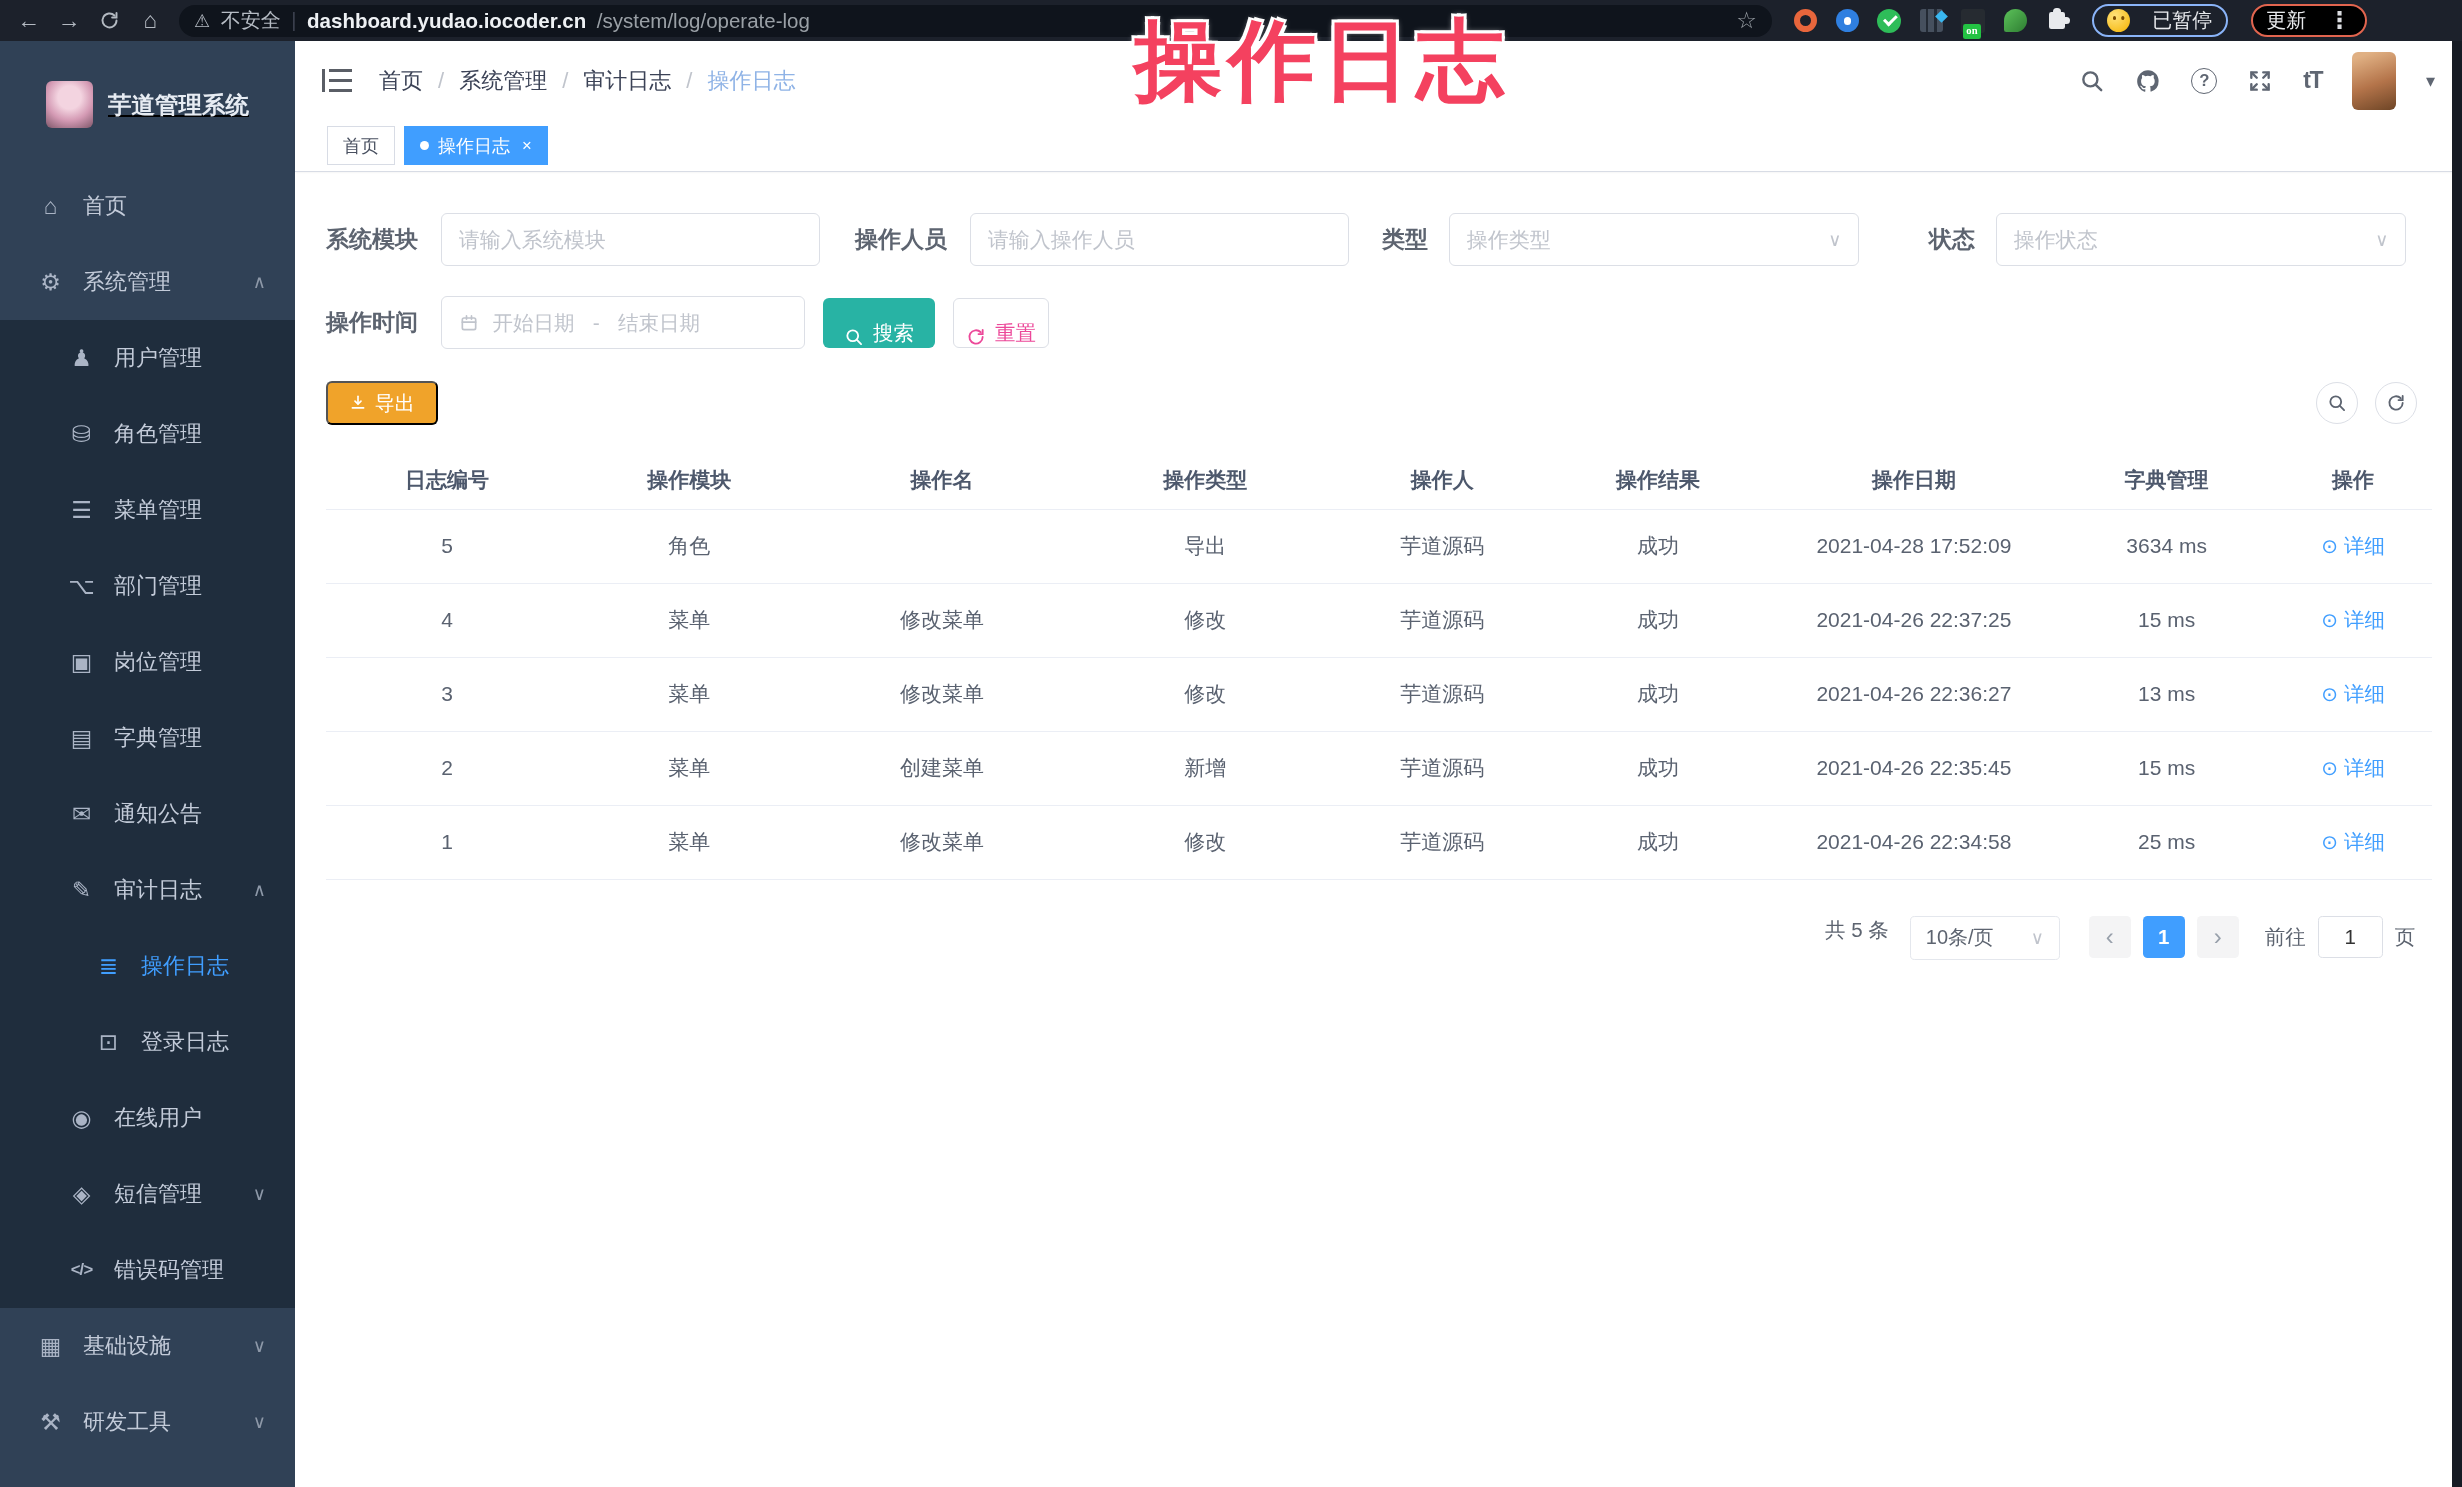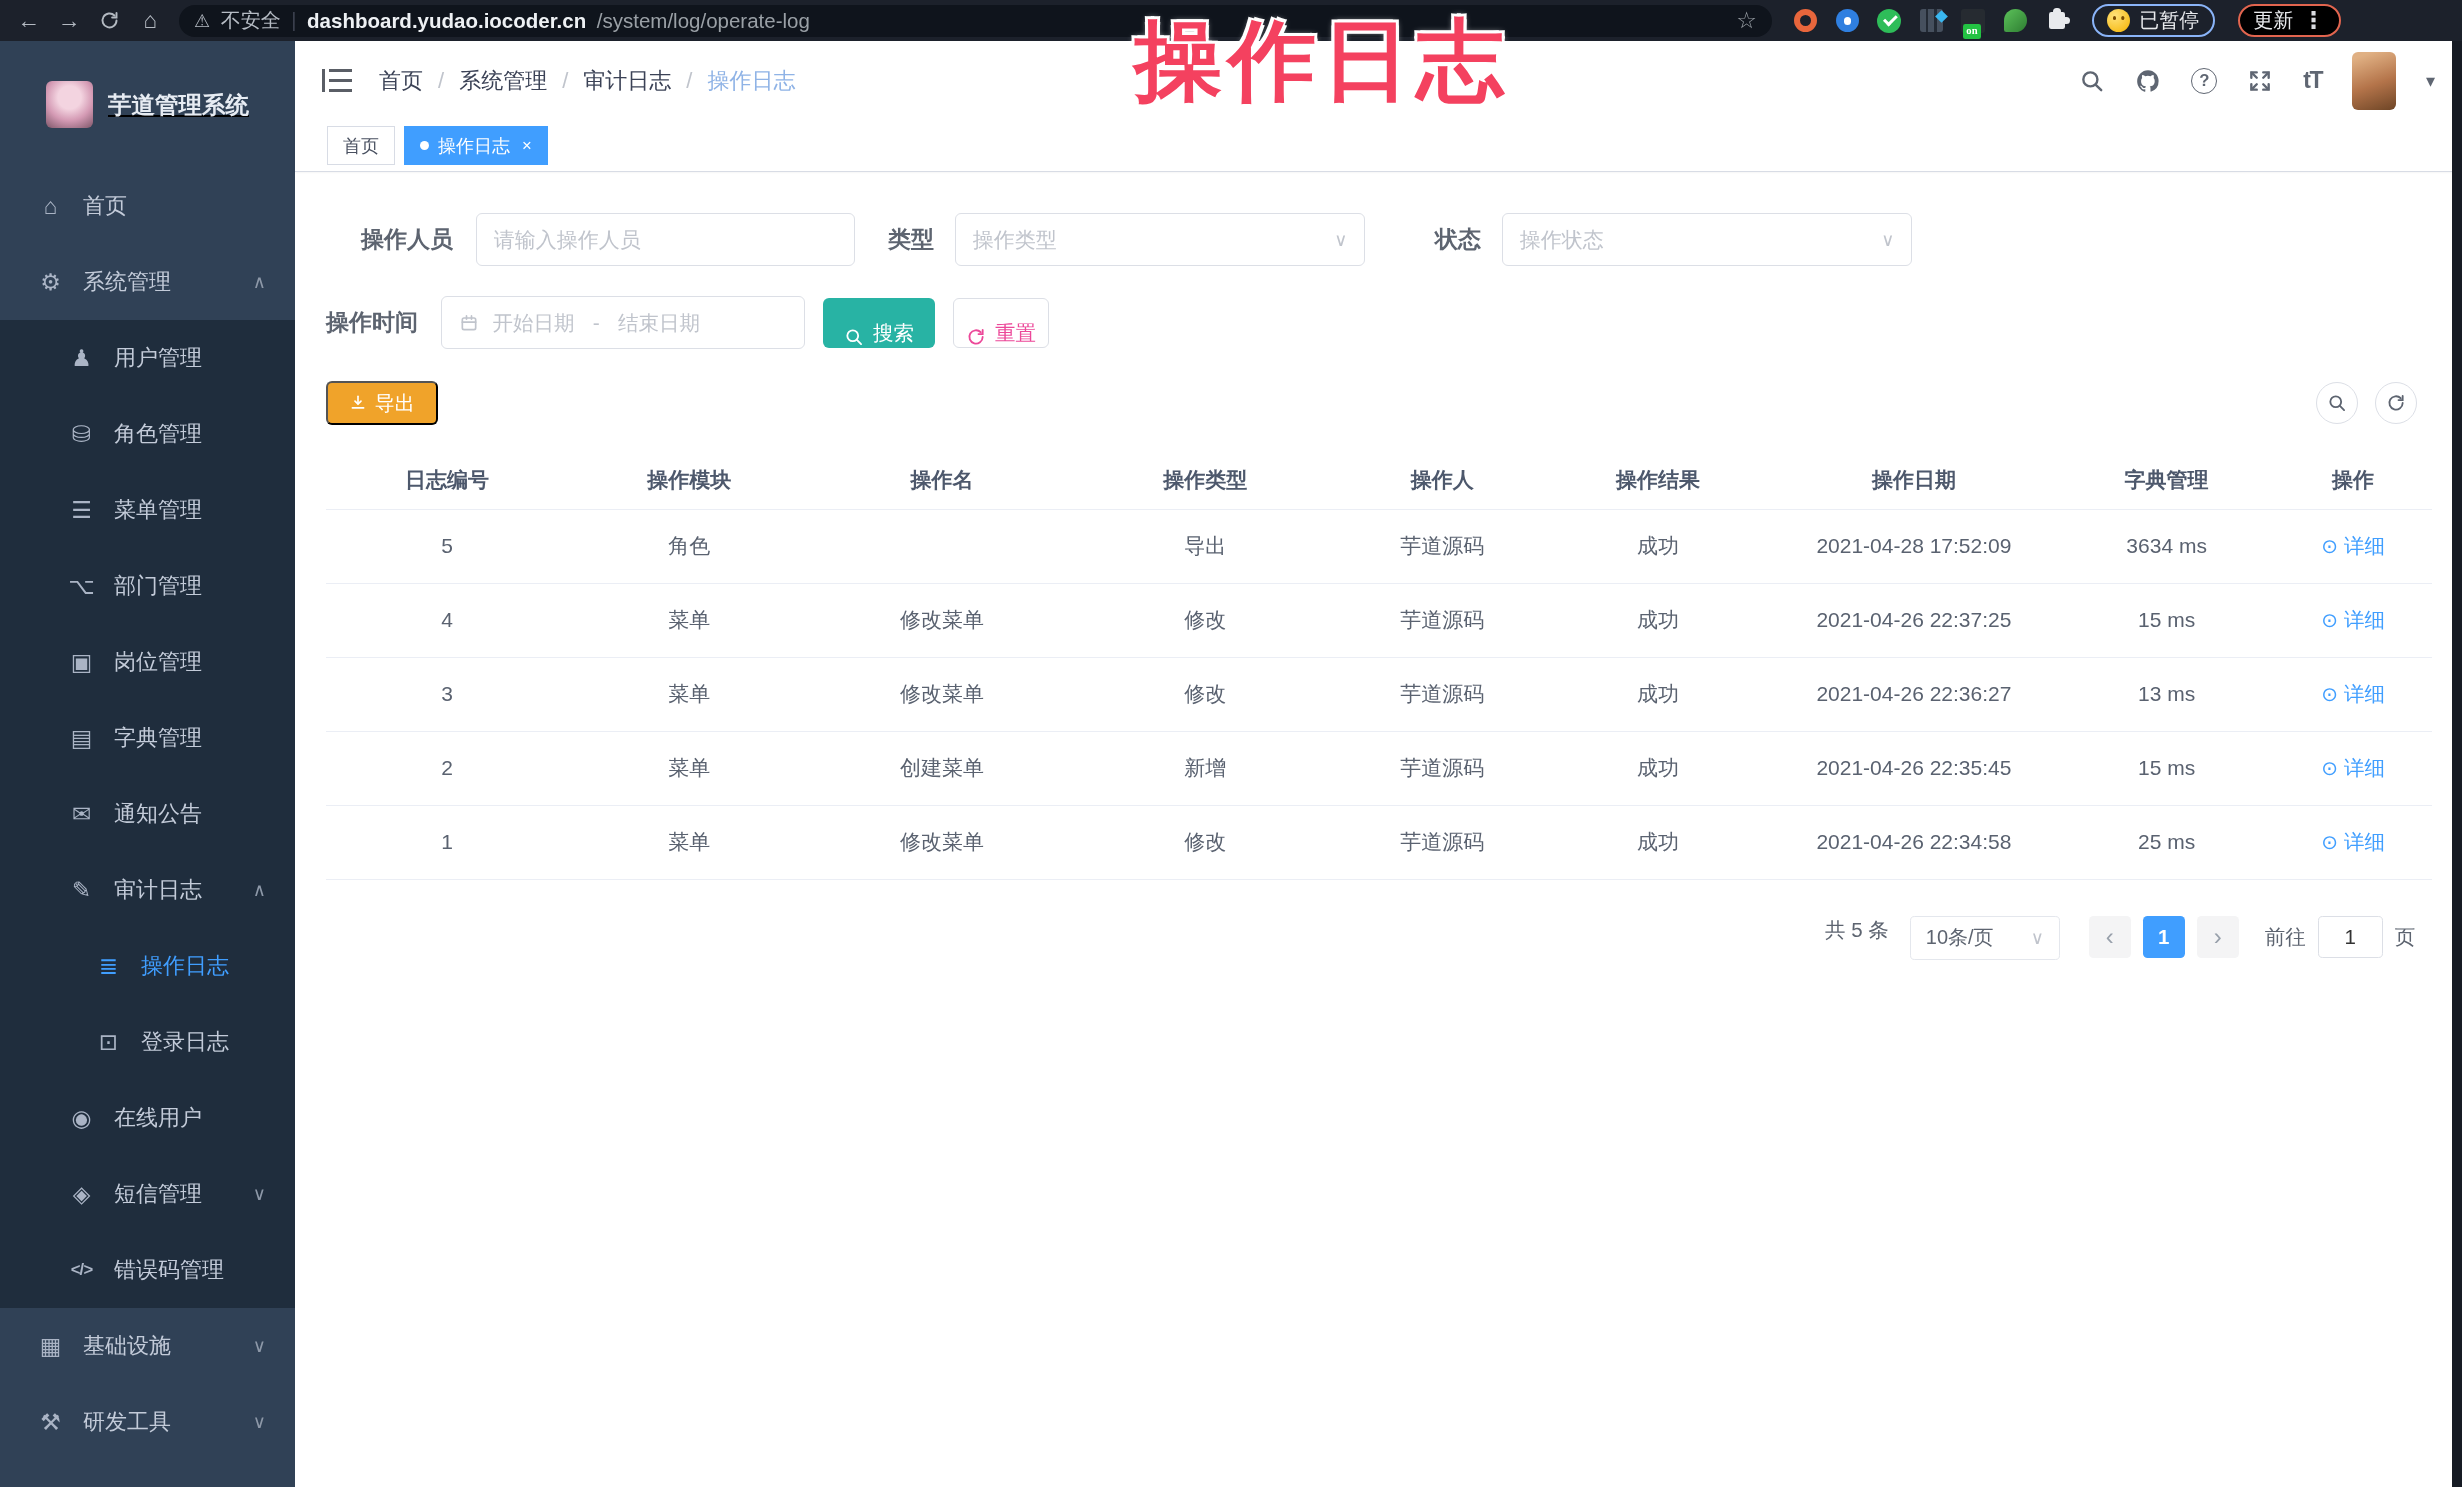--- a/index.html
+++ b/index.html
@@ -37,21 +37,21 @@
   .onext { width:24px; height:24px; border-radius:3px; background:#262b31; position:relative; }
   .onbadge { position:absolute; bottom:-4.6px; left:3px; background:#23c343; color:#fff;
     font-size:10.6px; font-weight:700; padding:0.8px 3.8px; border-radius:2.3px; line-height:1.2; }
   .leaf { width:23px; height:23px; border-radius:50% 50% 50% 10%;
     background:linear-gradient(135deg,#5cc25a,#2e7d32); }
   .puzzle { width:16.7px; height:16.7px; background:#e8eaed; border-radius:2.3px; position:relative; }
   .puzzle::before { content:""; position:absolute; top:-4.6px; left:4.6px; width:7.6px; height:7.6px;
     border-radius:50%; background:#e8eaed; }
   .puzzle::after { content:""; position:absolute; right:-4.6px; top:4.6px; width:7.6px; height:7.6px;
     border-radius:50%; background:#e8eaed; }
-  .cpill { height:33px; border-radius:16.7px; display:flex; align-items:center; gap:9px;
+  .cpill { height:33px; border-radius:16.7px; display:flex; align-items:center; gap:22px;
     padding:0 13.7px; cursor:pointer; }
   .paused { border:2.3px solid #8ab4f8; margin-left:6px; }
   .face { width:23px; height:23px; border-radius:50%;
     background:radial-gradient(circle at 35% 30%,#ffe27a,#f5b301); position:relative; }
   .face::after { content:""; position:absolute; left:5.3px; top:6.8px; width:3.8px; height:3.8px;
     border-radius:50%; background:#7a4b00; box-shadow:8.3px 0 0 #7a4b00; }
   .cpill .ptxt { color:#e8eaed; font-size:20px; }
   .update { border:2.3px solid #e2654f; background:#000000; margin-left:7.6px; }
   .update .dots { color:#dadce0; font-size:23px; font-weight:700; }
 
@@ -390,20 +390,26 @@
       <span class="tag active">
         <span class="dot"></span>
         <span>操作日志</span>
         <span class="tclose">×</span>
       </span>
     </div>
 
     <div class="content">
 
       <div class="frow">
+        <div class="fg">
+          <span class="flabel wlab">系统模块</span>
+          <div class="inp w500">
+            <input placeholder="请输入系统模块" style="">
+          </div>
+        </div>
         <div class="fg ml46">
           <span class="flabel wlab">操作人员</span>
           <div class="inp w500">
             <input placeholder="请输入操作人员" style="">
           </div>
         </div>
         <div class="fg ml44">
           <span class="flabel nlab">类型</span>
           <div class="inp sel">
             <span>操作类型</span>

